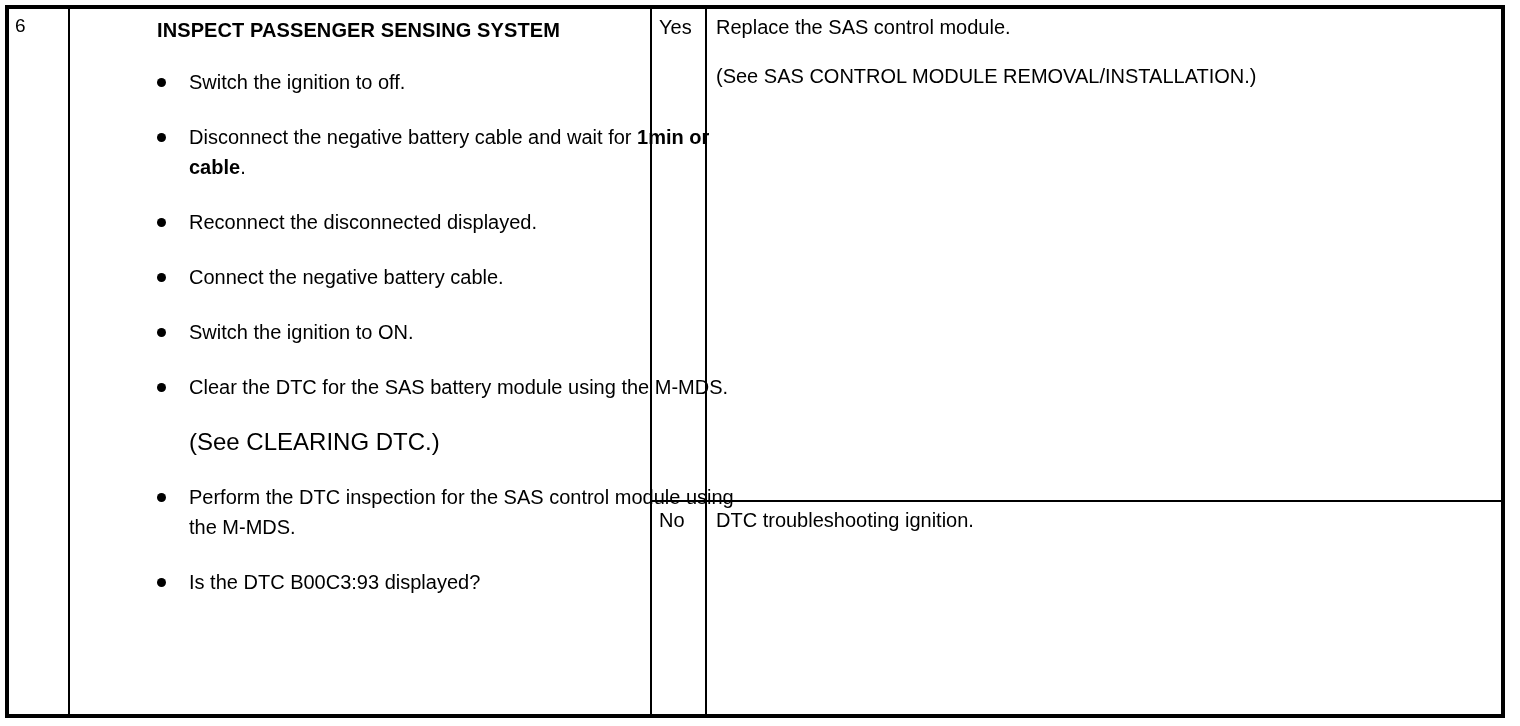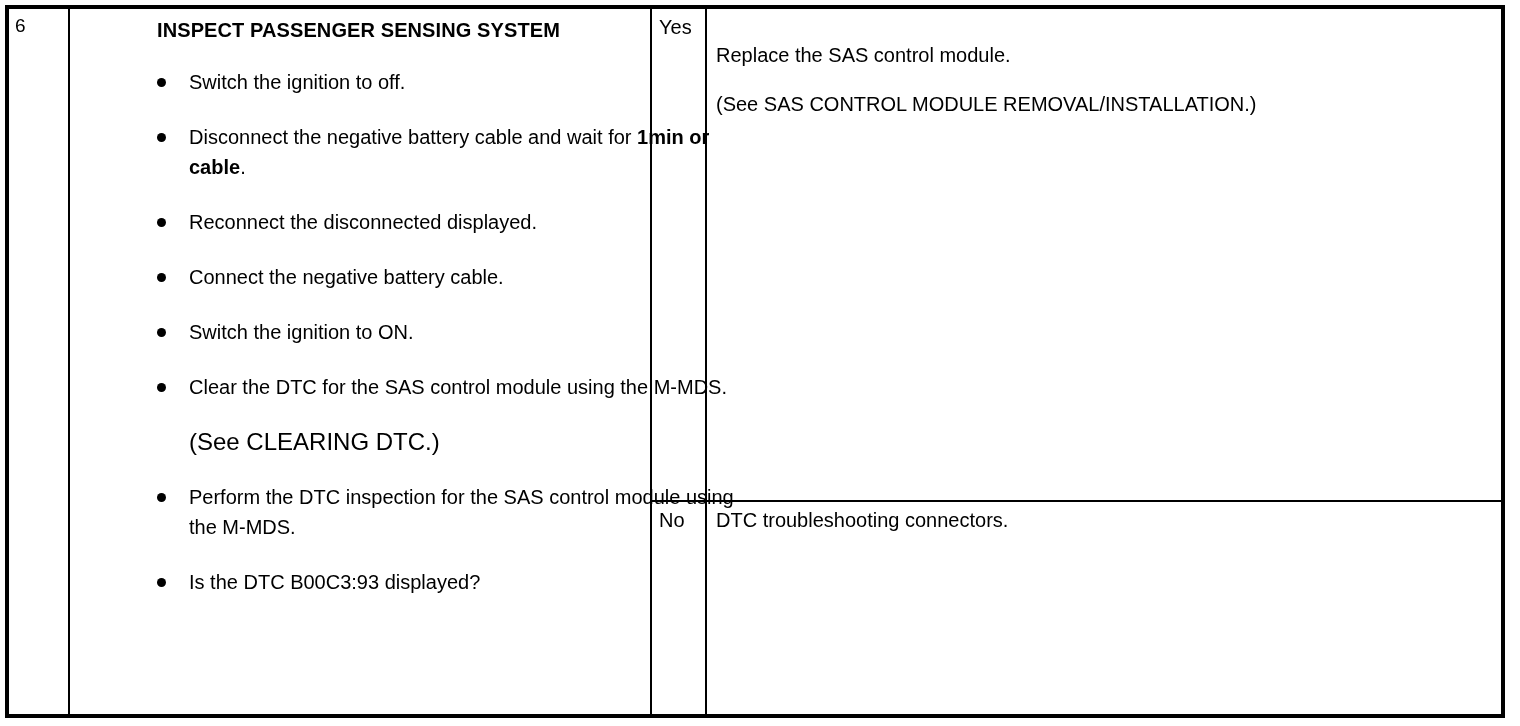--- a/index.html
+++ b/index.html
@@ -90,21 +90,21 @@
   .cell-result-yes { top: 0; }
   .cell-result-no  { top: 493px; }
 
   .cell-action {
     left: 698px;
     width: 794px;
     padding: 6px 8px 0 9px;
     font-size: 20px;
     line-height: 24px;
   }
-  .cell-action-yes { top: 0; margin-top: 28px; }
+  .cell-action-yes { top: 0; }
   .cell-action-no  { top: 493px; }
 
   
   .proc-heading {
     margin: 0 0 0 87px;
     font-size: 20px;
     line-height: 30px;
     font-weight: bold;
     letter-spacing: 0.1px;
   }
@@ -192,21 +192,21 @@
           <span>Connect the negative battery cable.</span>
         </li>
 
         <li class="bullet-item">
           <span class="dot"></span>
           <span>Switch the ignition to ON.</span>
         </li>
 
         <li class="bullet-item">
           <span class="dot"></span>
-          <span>Clear the DTC for the SAS control module using the M-MDS.</span>
+          <span>Clear the DTC for the SAS battery module using the M-MDS.</span>
         </li>
 
         <li class="sub-note">(See CLEARING DTC.)</li>
 
         <li class="bullet-item">
           <span class="dot"></span>
           <span>Perform the DTC inspection for the SAS control module using the M-MDS.</span>
         </li>
 
 
@@ -225,17 +225,17 @@
     <div class="cell cell-action cell-action-yes">
       <p class="action-line">Replace the SAS control module.</p>
       <p class="action-line">(See SAS CONTROL MODULE REMOVAL/INSTALLATION.)</p>
     </div>
 
     <div class="cell cell-result cell-result-no">
       <span>No</span>
     </div>
 
     <div class="cell cell-action cell-action-no">
-      <p class="action-line">DTC troubleshooting connectors.</p>
+      <p class="action-line">DTC troubleshooting ignition.</p>
     </div>
 
   </div>
 </div>
 
 </body></html>

